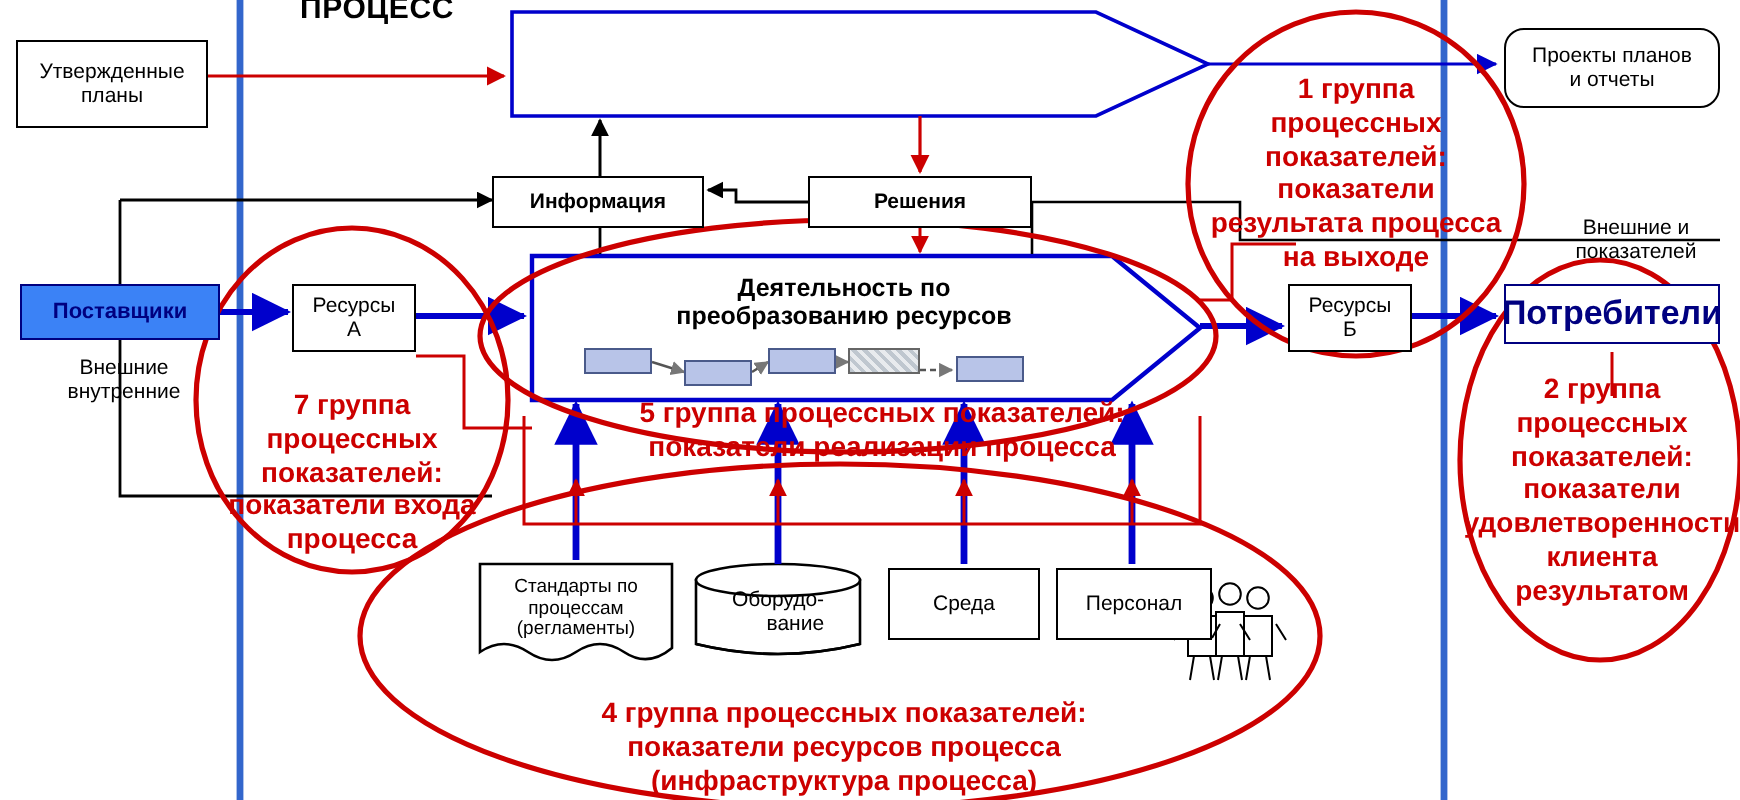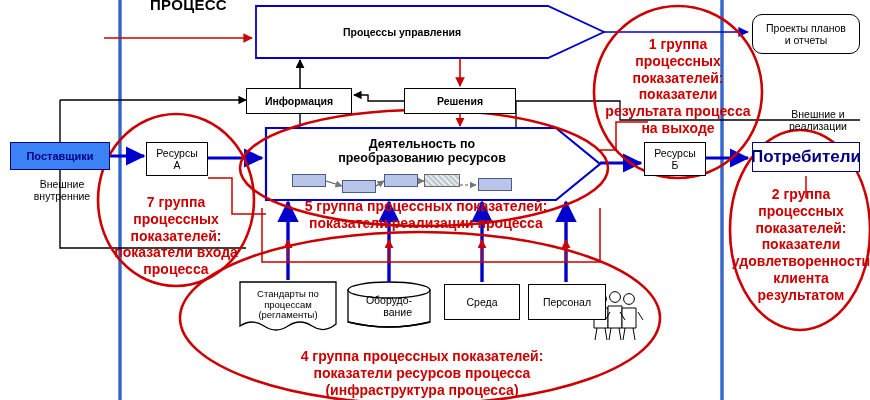--- a/index.html
+++ b/index.html
@@ -173,24 +173,25 @@
       <ellipse cx="678" cy="92" rx="84" ry="86"></ellipse>
       <ellipse cx="800" cy="230" rx="70" ry="100"></ellipse>
       <ellipse cx="176" cy="200" rx="78" ry="86"></ellipse>
       <ellipse cx="420" cy="318" rx="240" ry="86"></ellipse>
       <ellipse cx="424" cy="168" rx="184" ry="58"></ellipse>
     </g>
   </svg>
 
   <div id="title">ПРОЦЕСС</div>
 
-
-  <div class="node bold" style="left:256px;top:6px;width:292px;height:52px;border:none;background:transparent;">
-    <span style="white-space:pre-line">Процессы управления</span>
-  </div>
+  <div class="node" style="left:8px;top:20px;width:96px;height:44px;">
+    <span style="white-space:pre-line">Утвержденные
+планы</span>
+  </div>
+
 
   <div class="node" style="left:752px;top:14px;width:108px;height:40px;border-radius:10px;">
     <span style="white-space:pre-line">Проекты планов
 и отчеты</span>
   </div>
 
   <div class="node bold" style="left:246px;top:88px;width:106px;height:26px;">
     <span>Информация</span>
   </div>
 
@@ -242,21 +243,21 @@
 
   <div class="minibox" style="left:292px;top:174px;width:34px;"></div>
   <div class="minibox" style="left:342px;top:180px;width:34px;"></div>
   <div class="minibox" style="left:384px;top:174px;width:34px;"></div>
   <div class="minibox hatch" style="left:424px;top:174px;width:36px;"></div>
   <div class="minibox" style="left:478px;top:178px;width:34px;"></div>
 
   <div class="lbl" style="left:16px;top:178px;width:92px;white-space:pre-line;">Внешние
 внутренние</div>
   <div class="lbl" style="left:770px;top:108px;width:96px;white-space:pre-line;">Внешние и
-реализации</div>
+показателей</div>
 
   <div class="red-lbl" style="left:596px;top:36px;width:164px;white-space:pre-line;">1 группа
 процессных
 показателей:
 показатели
 результата процесса
 на выходе</div>
 
   <div class="red-lbl" style="left:722px;top:186px;width:158px;white-space:pre-line;">2 группа
 процессных
@@ -269,16 +270,16 @@
   <div class="red-lbl" style="left:100px;top:194px;width:152px;white-space:pre-line;">7 группа
 процессных
 показателей:
 показатели входа
 процесса</div>
 
   <div class="red-lbl" style="left:274px;top:348px;width:296px;white-space:pre-line;">4 группа процессных показателей:
 показатели ресурсов процесса
 (инфраструктура процесса)</div>
 
-  <div class="red-lbl" style="left:298px;top:198px;width:256px;white-space:pre-line;">5 группа процессных показателей:
+  <div class="red-lbl" style="left:313px;top:198px;width:256px;white-space:pre-line;">5 группа процессных показателей:
 показатели реализации процесса</div>
 
 </div>
 
 </body></html>

